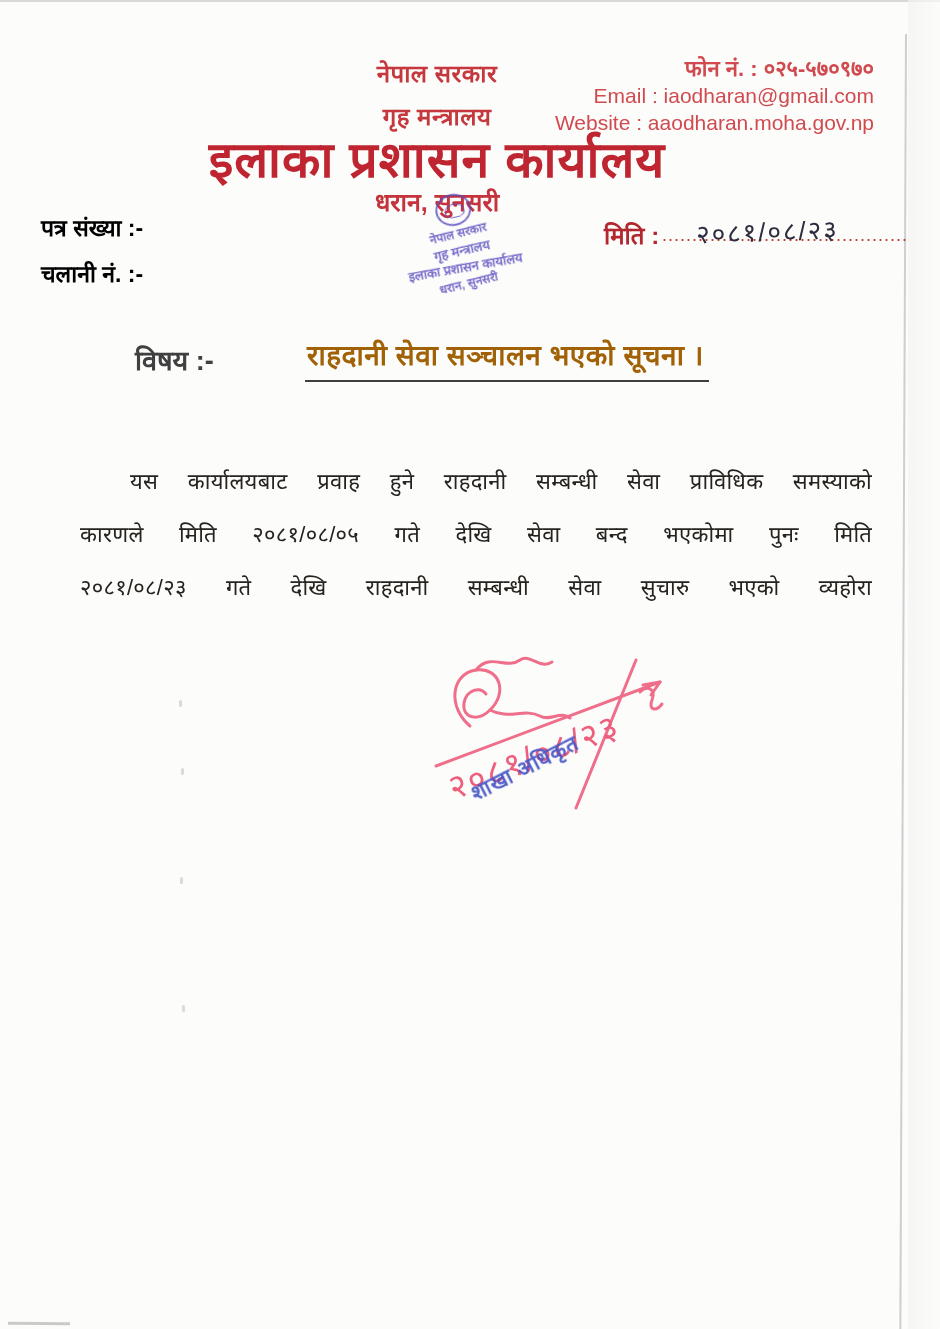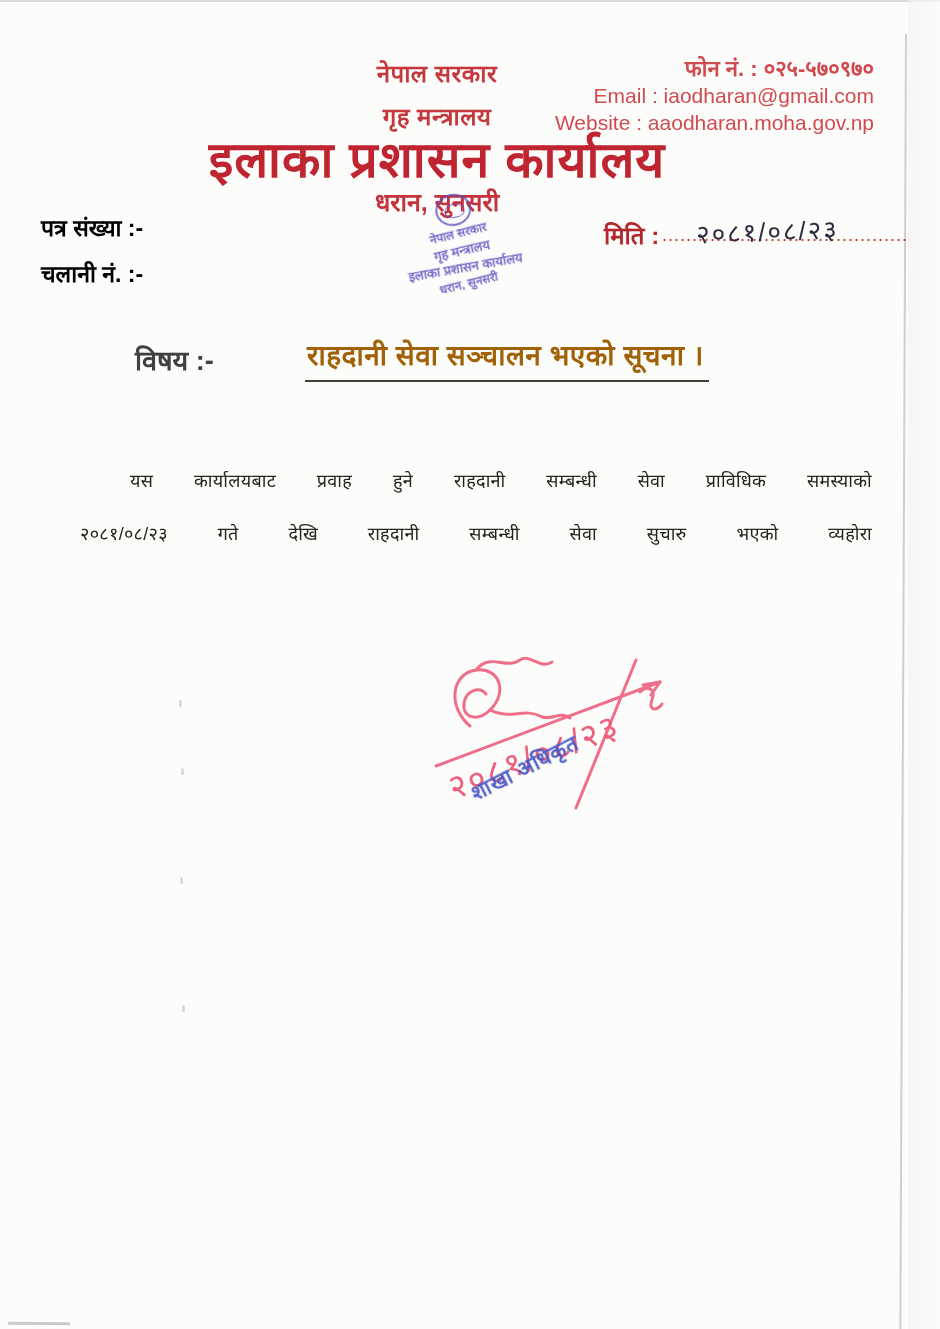--- a/index.html
+++ b/index.html
@@ -56,21 +56,21 @@
   .s2 { font-size:13px; transform:rotate(-1deg); }
   .s3 { font-size:13px; transform:rotate(2deg); white-space:nowrap; }
   .s4 { font-size:12px; transform:rotate(-2deg); }
 
   
   .subject-label { left:135px; top:341px; font-size:27px; font-weight:bold; color:#404040; }
   .subject-text { left:281px; top:335px; font-size:28px; font-weight:bold; color:#a16207;
     padding:0 5px 7px 2px; border-bottom:2.5px solid #413f3c; letter-spacing:.5px;margin-left:24px; }
 
   
-  .body-block { left:80px; top:455px; width:792px; font-size:18px; color:#26231f; }
+  .body-block { left:80px; top:455px; width:792px; font-size:22px; color:#26231f; }
   .bline { height:53px; line-height:53px; overflow:hidden; text-align:justify;
     text-align-last:justify; letter-spacing:.3px; }
   .bline.first { padding-left:50px; }
   .bline.last { text-align-last:left; }
 
   
   .sig-svg { left:428px; top:648px; width:250px; height:175px; }
   .designation { left:472px; top:780px; color:#4553c4; font-size:21px; font-weight:bold;
     letter-spacing:1px; transform:rotate(-27deg); transform-origin:left center;
     filter:blur(.4px); opacity:.92; white-space:nowrap; }
@@ -116,20 +116,21 @@
     <div class="stamp-line s2">गृह मन्त्रालय</div>
     <div class="stamp-line s3">इलाका प्रशासन कार्यालय</div>
     <div class="stamp-line s4">धरान, सुनसरी</div>
   </div>
 
   <div class="abs subject-label">विषय :-</div>
   <div class="abs subject-text">राहदानी सेवा सञ्चालन भएको सूचना ।</div>
 
   <div class="abs body-block">
     <div class="bline first">यस कार्यालयबाट प्रवाह हुने राहदानी सम्बन्धी सेवा प्राविधिक समस्याको</div>
+    <div class="bline">कारणले मिति २०८१/०८/०५ गते देखि सेवा बन्द भएकोमा पुनः मिति</div>
     <div class="bline">२०८१/०८/२३ गते देखि राहदानी सम्बन्धी सेवा सुचारु भएको व्यहोरा</div>
   </div>
 
   <svg class="abs sig-svg" viewBox="0 0 250 175">
     <g stroke="#ee5f7d" stroke-width="3" fill="none" stroke-linecap="round" opacity="0.9">
       <path d="M42,78 C20,60 22,26 48,22 C72,19 80,45 62,62 C50,74 34,70 36,55 C38,42 52,38 58,46"></path>
       <path d="M48,22 C62,4 78,22 92,12 C102,5 112,22 124,14"></path>
       <path d="M62,62 C80,72 96,60 112,68 C122,74 132,62 142,70"></path>
       <path d="M8,118 L232,34"></path>
       <path d="M232,34 L215,37 M232,34 L223,47"></path>

